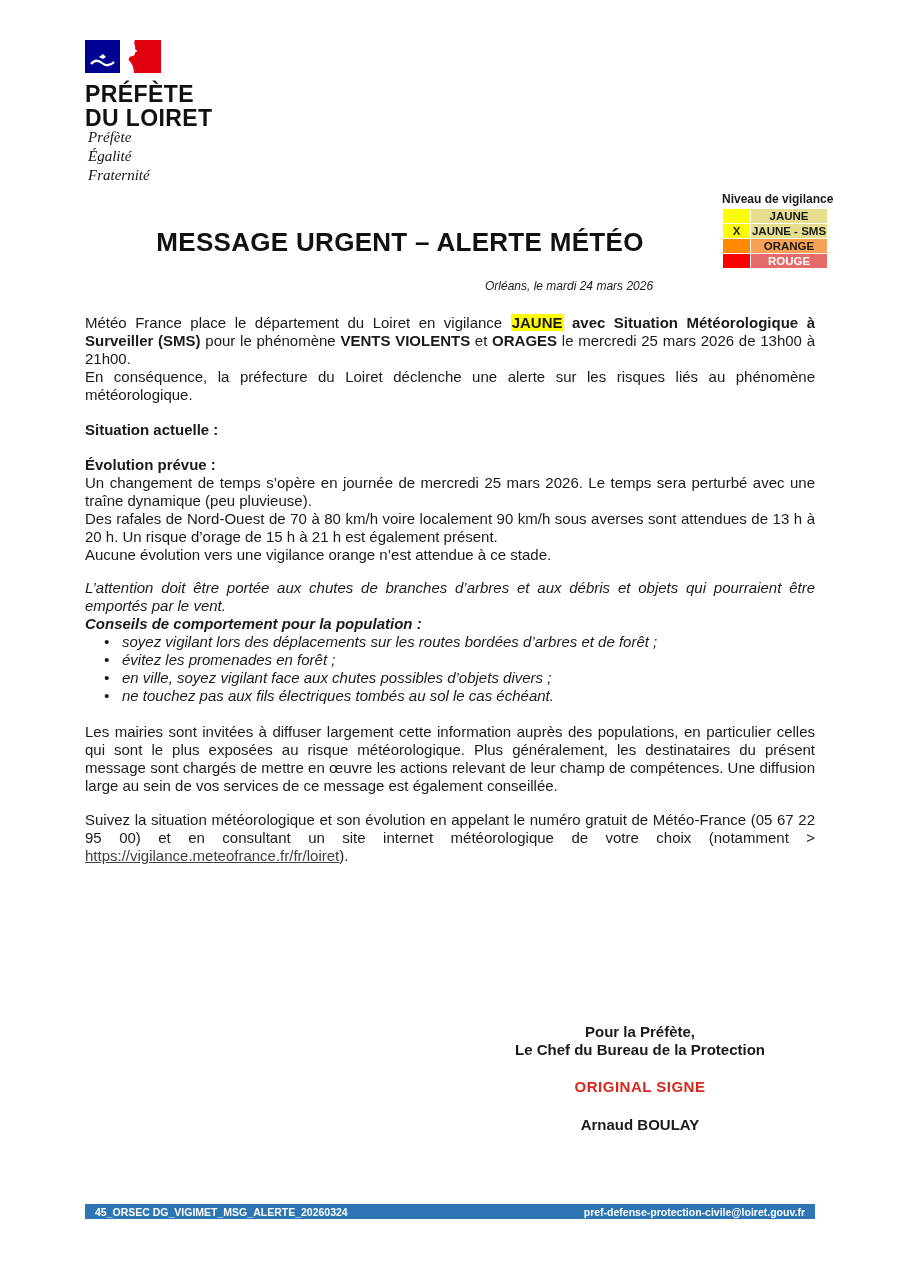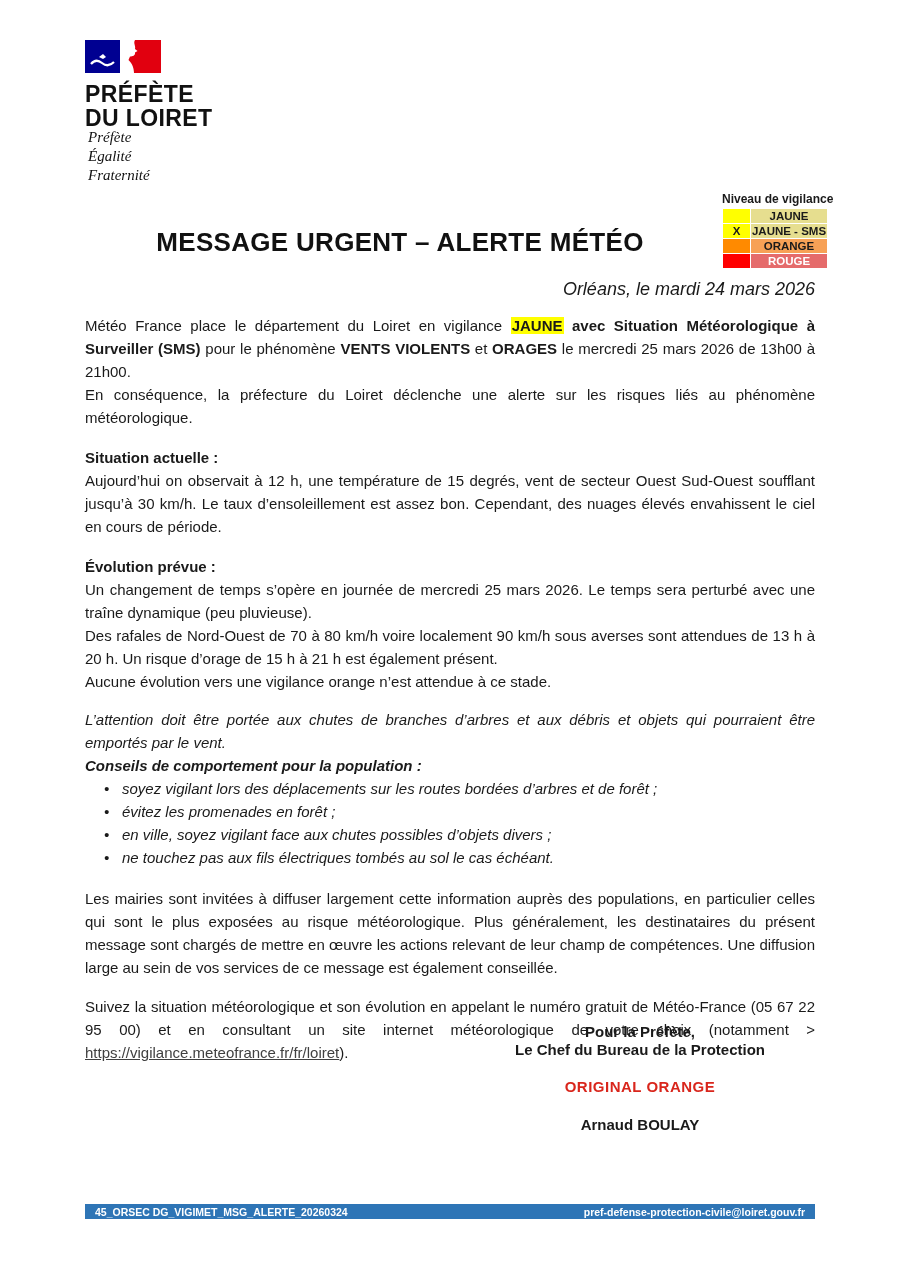--- a/index.html
+++ b/index.html
@@ -7,39 +7,39 @@
         font-family:"Liberation Sans",sans-serif;color:#1a1a1a;}
 
   
   .emblem{position:absolute;left:85px;top:40px;}
   .agency{position:absolute;left:85px;top:82px;font-weight:bold;font-size:23px;line-height:24px;letter-spacing:.4px;color:#111;}
   .motto{position:absolute;left:88px;top:128px;font-family:"Liberation Serif",serif;font-style:italic;font-size:15px;line-height:19px;color:#111;}
 
   
   .doc-title{position:absolute;left:85px;top:213px;width:630px;text-align:center;
              font-size:26px;font-weight:bold;letter-spacing:.3px;color:#111;margin-top:14px;}
-  .dateline{position:absolute;left:485px;top:279px;width:330px;text-align:right;
-            font-style:italic;font-size:18px;}
+  .dateline{position:absolute;left:485px;top:279px;width:330px;
+            font-style:italic;font-size:12px;}
 
   
   .vigilance{position:absolute;left:722px;top:192px;width:106px;}
   .vig-title{font-size:12px;font-weight:bold;text-align:center;margin-bottom:2px;white-space:nowrap;}
   .vig-table{border-collapse:collapse;width:106px;table-layout:fixed;}
   .vig-table td{border:1px solid #fff;height:14px;padding:0;text-align:center;
                 font-size:11.5px;font-weight:bold;line-height:13px;}
   .vig-mark{width:27px;}
   .bg-yellow{background:#FFFF00;}
   .bg-khaki{background:#E6DE8F;}
   .bg-orangeL{background:#FF8A00;}
   .bg-orange{background:#F7A156;}
   .bg-redL{background:#FF0000;}
   .bg-red{background:#E56B6B;color:#fff;}
 
   
-  .body{position:absolute;left:85px;top:314px;width:730px;font-size:15px;line-height:23px;
+  .body{position:absolute;left:85px;top:314px;width:730px;font-size:15px;line-height:18px;
         text-align:justify;}
   .body p{margin:0;}
   .sec{margin:0 0 17px 0;}
   .sec-evo{margin-bottom:15px;}
   .sec-warn{margin-bottom:18px;font-style:italic;}
   .sec-mayors{margin-bottom:16px;}
   .b{font-weight:bold;}
   .hl{background:#FFFF00;font-weight:bold;padding:0 1px;}
   .bi{font-weight:bold;font-style:italic;}
   ul.advice{margin:0;padding:0;list-style:none;}
@@ -118,21 +118,20 @@
 
   <div class="body">
 
     <section class="sec">
       <p><span>Météo France place le département du Loiret en vigilance </span><span class="hl">JAUNE</span><span class="b"> avec Situation Météorologique à Surveiller (SMS)</span><span> pour le phénomène </span><span class="b">VENTS VIOLENTS</span><span> et </span><span class="b">ORAGES</span><span> le mercredi 25 mars 2026 de 13h00 à 21h00.</span></p>
       <p>En conséquence, la préfecture du Loiret déclenche une alerte sur les risques liés au phénomène météorologique.</p>
     </section>
 
     <section class="sec">
       <p class="b">Situation actuelle :</p>
-      <p>Aujourd’hui on observait à 12 h, une température de 15 degrés, vent de secteur Ouest Sud-Ouest soufflant jusqu’à 30 km/h. Le taux d’ensoleillement est assez bon. Cependant, des nuages élevés envahissent le ciel en cours de période.</p>
     </section>
 
     <section class="sec sec-evo">
       <p class="b">Évolution prévue :</p>
       <p>Un changement de temps s’opère en journée de mercredi 25 mars 2026. Le temps sera perturbé avec une traîne dynamique (peu pluvieuse).</p>
       <p>Des rafales de Nord-Ouest de 70 à 80 km/h voire localement 90 km/h sous averses sont attendues de 13 h à 20 h. Un risque d’orage de 15 h à 21 h est également présent.</p>
       <p>Aucune évolution vers une vigilance orange n’est attendue à ce stade.</p>
     </section>
 
     <section class="sec sec-warn">
@@ -152,21 +151,21 @@
 
     <section>
       <p><span>Suivez la situation météorologique et son évolution en appelant le numéro gratuit de Météo-France (05 67 22 95 00) et en consultant un site internet météorologique de votre choix (notamment &gt; </span><a class="link" href="#">https://vigilance.meteofrance.fr/fr/loiret</a><span>).</span></p>
     </section>
 
   </div>
 
   <div class="signature">
     <div>Pour la Préfète,</div>
     <div>Le Chef du Bureau de la Protection</div>
-    <div class="sig-stamp">ORIGINAL ORANGE</div>
+    <div class="sig-stamp">ORIGINAL SIGNE</div>
     <div class="sig-name">Arnaud BOULAY</div>
   </div>
 
   <div class="footer">
     <span>45_ORSEC DG_VIGIMET_MSG_ALERTE_20260324</span>
     <span>pref-defense-protection-civile@loiret.gouv.fr</span>
   </div>
 
 </div>
 

